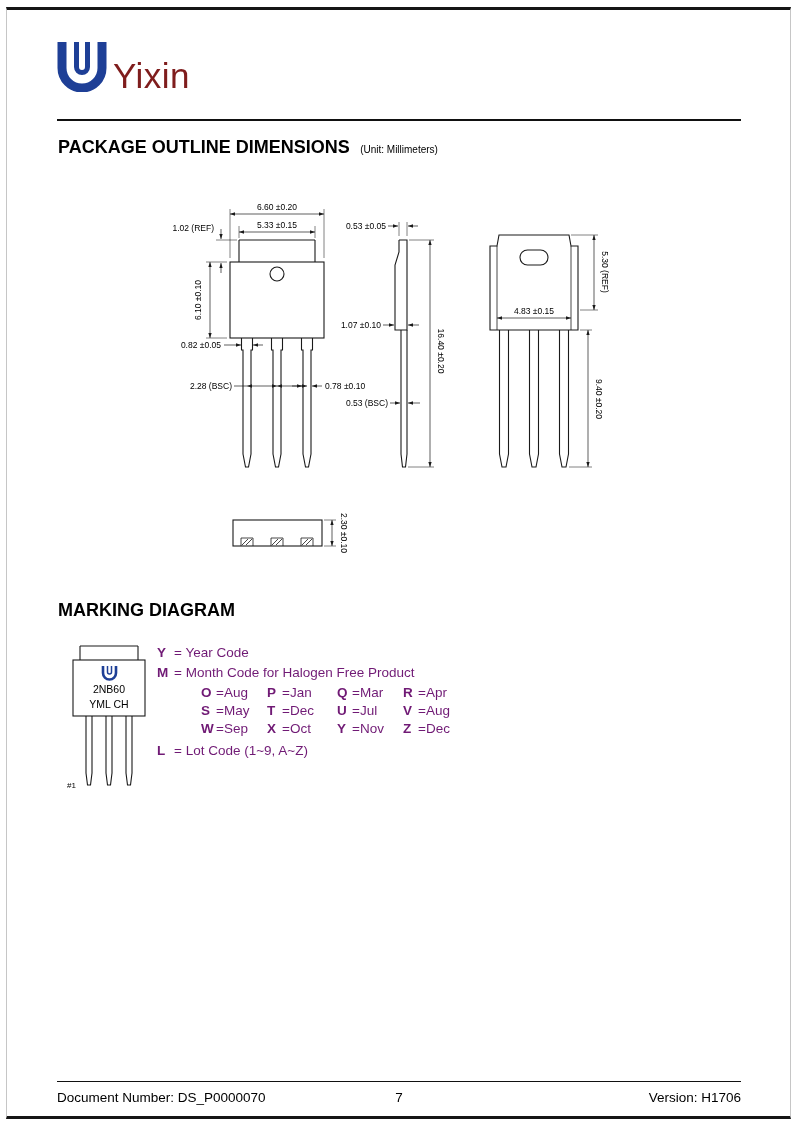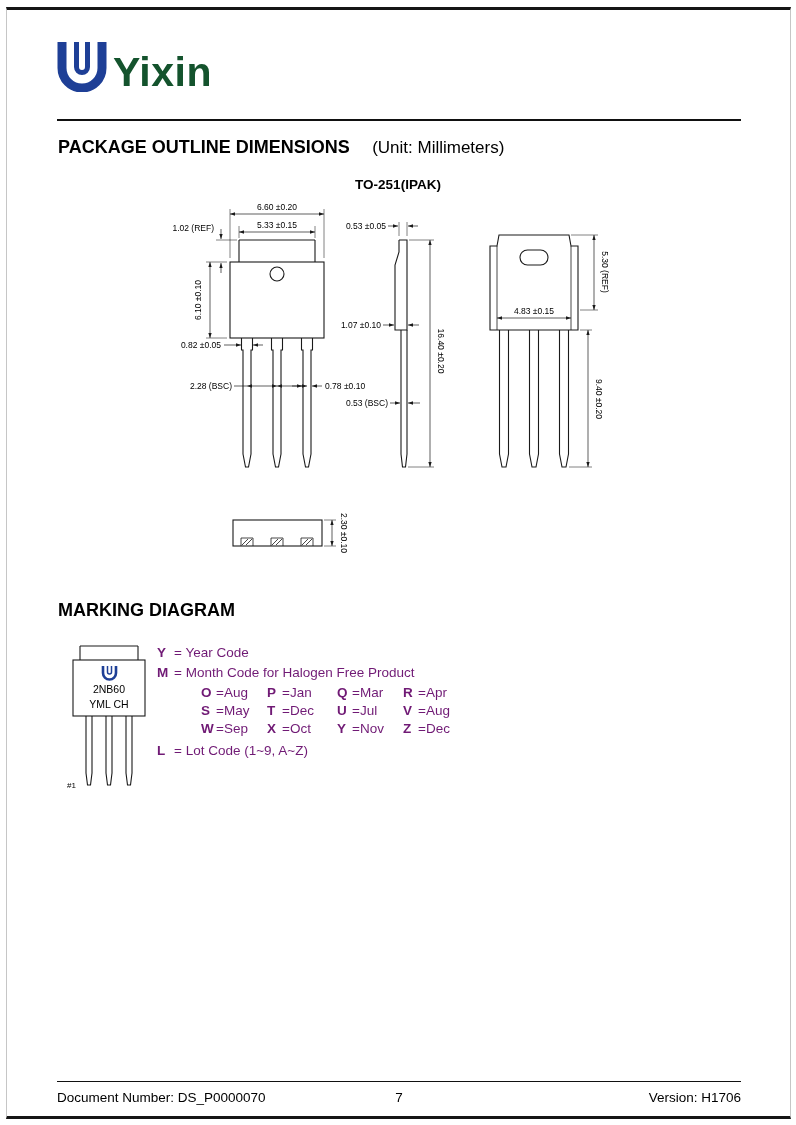--- a/index.html
+++ b/index.html
@@ -9,31 +9,31 @@
     font-family:"Liberation Sans", sans-serif; color:#111; overflow:hidden;
   }
   .frame {
     position:absolute; left:6px; right:5px; top:7px; bottom:6px;
     border-left:1px solid #c6c6c6; border-right:1px solid #c6c6c6;
     border-top:3px solid #161616; border-bottom:3px solid #161616;
     pointer-events:none;
   }
   
   .logo { position:absolute; left:55px; top:40px; display:flex; align-items:flex-end; }
-  .logo-text { font-size:41px; font-weight:bold; color:#14532d; line-height:0.95; letter-spacing:0.5px; margin-left:4px; }
+  .logo-text { font-size:35px; font-weight:normal; color:#7f1d1d; line-height:0.95; letter-spacing:0.5px; margin-left:4px; }
   .header-right { position:absolute; right:56px; top:42px; text-align:right; }
   .part-numbers { border-bottom:2px solid #111; padding-bottom:3px; min-width:186px; }
   .part-number { font-size:19px; font-weight:bold; line-height:24px; color:#000; }
   .company { font-size:17px; margin-top:5px; color:#000; }
   .header-rule { position:absolute; left:57px; right:55px; top:119px; border-top:2.5px solid #111; }
   
   .sec-outline { position:absolute; left:58px; top:137px; }
   .sec-marking { position:absolute; left:58px; top:600px; }
   .sec-title { font-size:18px; font-weight:bold; color:#000; display:inline; }
-  .unit-note { font-size:17px; color:#000; display:inline; margin-left:18px; }
+  .unit-note { font-size:10px; color:#000; display:inline; margin-left:6px; }
   .pkg-title { position:absolute; left:0; top:177px; width:796px; text-align:center; font-size:13.5px; font-weight:bold; color:#000; }
   
   .outline-svg { position:absolute; left:0; top:196px; }
   .marking-pkg { position:absolute; left:64px; top:640px; }
   .ol { fill:none; stroke:#1a1a1a; stroke-width:1.1; stroke-linejoin:miter; }
   .thin { fill:none; stroke:#1a1a1a; stroke-width:0.8; }
   .dl { stroke:#1a1a1a; stroke-width:0.7; fill:none; }
   .ext { stroke:#1a1a1a; stroke-width:0.55; fill:none; }
   .dim { font-family:"Liberation Sans", sans-serif; font-size:8.5px; fill:#000; }
   .mark-txt { font-family:"Liberation Sans", sans-serif; font-size:10.5px; fill:#000; }
@@ -63,21 +63,20 @@
       <path d="M21.5,2 V27 A5.5,5.5 0 0 0 32.5,27 V2" fill="none" stroke="#1e3f96" stroke-width="5"></path>
     </svg>
     <span class="logo-text">Yixin</span>
   </div>
   <div class="header-rule"></div>
 
   <div class="sec-outline">
     <span class="sec-title">PACKAGE OUTLINE DIMENSIONS</span>
     <span class="unit-note">(Unit: Millimeters)</span>
   </div>
-  <div class="pkg-title">TO-251(IPAK)</div>
 
   <svg class="outline-svg" width="796" height="380" viewBox="0 0 796 380">
     <defs>
       <marker id="arr" viewBox="0 0 10 10" refX="9.5" refY="5" markerWidth="8" markerHeight="8" orient="auto-start-reverse">
         <path d="M0.5,2 L9.5,5 L0.5,8 Z" fill="#1a1a1a"></path>
       </marker>
     </defs>
 
     <g>
       <path class="ol" d="M239,44 L315,44 M239,44 L239,66 M315,44 L315,66"></path>

